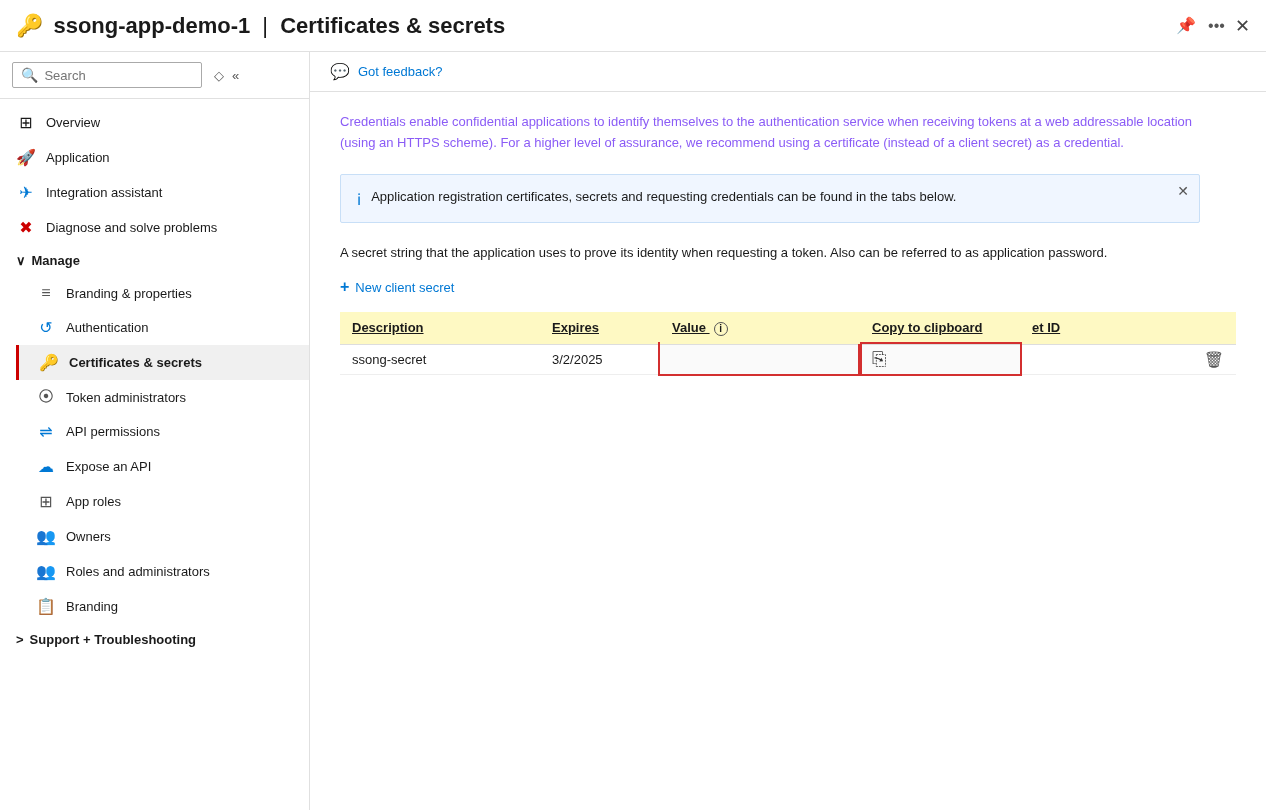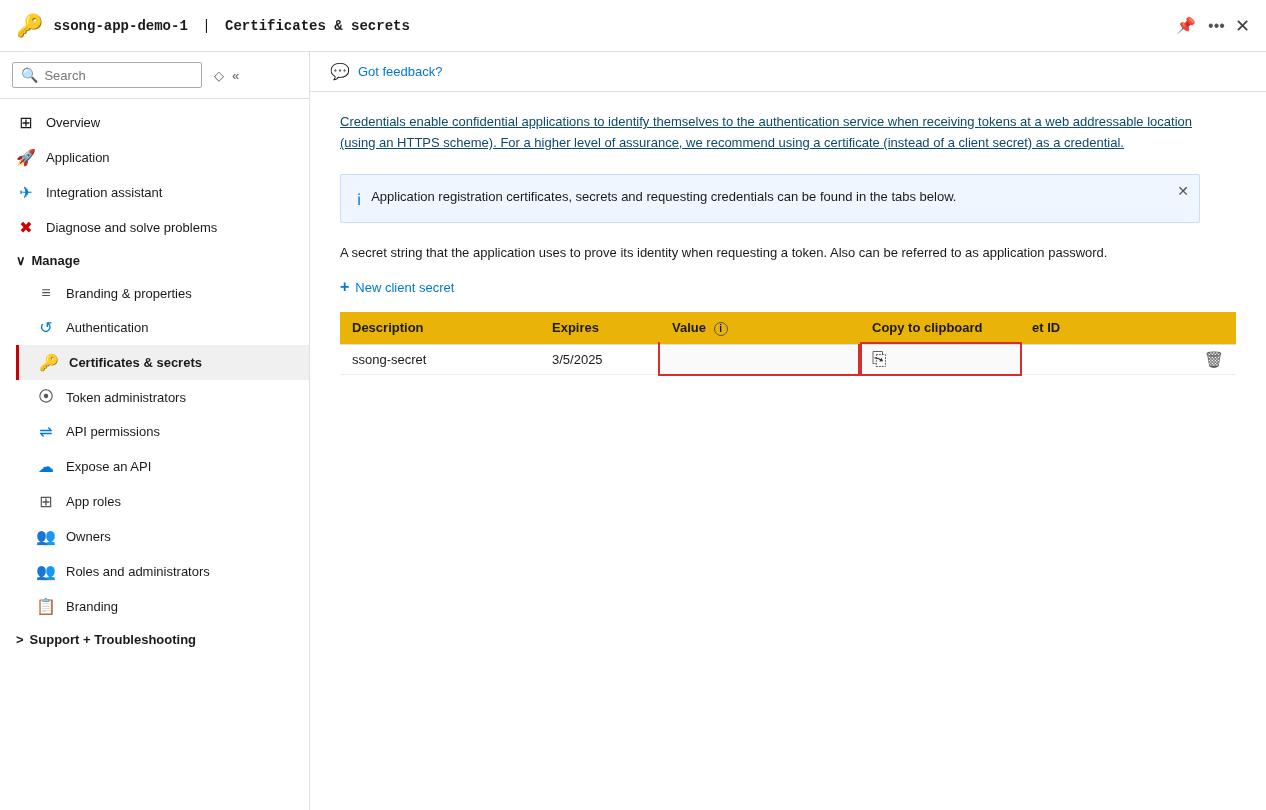--- a/index.html
+++ b/index.html
@@ -4,21 +4,21 @@
   <style>
     * { box-sizing: border-box; margin: 0; padding: 0; }
     body { font-family: 'Segoe UI', Arial, sans-serif; font-size: 13px; color: #1a1a1a; background: #fff; width: 1266px; height: 810px; overflow: hidden; display: flex; flex-direction: column; }
 
     
     .title-bar {
       display: flex; align-items: center; padding: 10px 16px; border-bottom: 1px solid #e0e0e0;
       background: #fff; gap: 10px; min-height: 52px;
     }
     .title-bar-icon { font-size: 22px; color: #f0a500; }
-    .title-bar-title { font-size: 14px; font-weight: 300; color: #1a1a1a; flex: 1; font-family: Liberation Mono, monospace; }
+    .title-bar-title { font-size: 22px; font-weight: 300; color: #1a1a1a; flex: 1; }
     .title-bar-title span { font-weight: 600; }
     .title-bar-actions { display: flex; gap: 12px; align-items: center; color: #555; font-size: 16px; }
     .title-bar-actions span { cursor: pointer; }
     .close-btn { font-size: 18px; color: #444; cursor: pointer; }
 
     
     .main-layout { display: flex; flex: 1; overflow: hidden; }
 
     
     .sidebar { width: 310px; border-right: 1px solid #e0e0e0; display: flex; flex-direction: column; overflow-y: auto; background: #fff; padding-bottom: 12px; }
@@ -38,40 +38,40 @@
     .nav-sub .nav-item { padding-left: 20px; }
 
     
     .content-area { flex: 1; overflow-y: auto; padding: 0; display: flex; flex-direction: column; }
 
     .feedback-bar { padding: 10px 20px; border-bottom: 1px solid #e0e0e0; display: flex; align-items: center; gap: 8px; color: #0078d4; font-size: 13px; }
     .feedback-bar span.icon { font-size: 16px; }
 
     .content-body { padding: 20px 30px; flex: 1; }
 
-    .description-text { font-size: 13px; color: #0c4a6e; line-height: 1.6; margin-bottom: 20px; max-width: 860px; text-decoration: underline; }
+    .description-text { font-size: 13px; color: #8b5cf6; line-height: 1.6; margin-bottom: 20px; max-width: 860px; }
 
     .info-banner { background: #f0f6ff; border: 1px solid #c8dff7; border-radius: 2px; padding: 12px 16px; display: flex; align-items: flex-start; gap: 10px; margin-bottom: 20px; max-width: 860px; position: relative; }
     .info-banner .info-icon { color: #0078d4; font-size: 16px; margin-top: 1px; }
     .info-banner .info-text { font-size: 13px; color: #1a1a1a; line-height: 1.5; flex: 1; }
     .info-banner .close-x { position: absolute; right: 10px; top: 8px; cursor: pointer; color: #555; font-size: 14px; }
 
     
     .tabs-row { display: flex; gap: 0; border-bottom: 1px solid #ddd; margin-bottom: 16px; }
     .tab-item { padding: 8px 16px; font-size: 13px; cursor: pointer; color: #555; border-bottom: 2px solid transparent; }
     .tab-item.active { color: #0078d4; border-bottom: 2px solid #0078d4; font-weight: 600; }
 
     .sub-description { font-size: 13px; color: #1a1a1a; margin-bottom: 16px; max-width: 860px; line-height: 1.5; }
 
     .new-secret-btn { display: flex; align-items: center; gap: 6px; color: #0078d4; cursor: pointer; font-size: 13px; margin-bottom: 16px; }
     .new-secret-btn span.plus { font-size: 16px; font-weight: 700; }
 
     
     .secrets-table { width: 100%; border-collapse: collapse; font-size: 13px; }
-    .secrets-table th { text-align: left; padding: 8px 12px; font-weight: 600; color: #1a1a1a; border-bottom: 1px solid #ddd; background: #eab308; }
+    .secrets-table th { text-align: left; padding: 8px 12px; font-weight: 600; color: #1a1a1a; border-bottom: 1px solid #ddd; background: #fef9c3; text-decoration: underline; }
     .secrets-table td { padding: 4px 12px; border-bottom: 1px solid #eee; color: #1a1a1a; }
 
     .col-desc { width: 200px; }
     .col-expires { width: 120px; }
     .col-value { width: 200px; }
     .col-copy { width: 160px; }
     .copy-btn { display: flex; align-items: center; gap: 4px; cursor: pointer; color: #333; font-size: 13px; }
     .copy-icon { font-size: 18px; }
     .delete-btn { cursor: pointer; color: #555; font-size: 16px; }
   </style>
@@ -216,21 +216,21 @@
               Value
               <span style="display:inline-flex; align-items:center; justify-content:center; width:14px; height:14px; border:1px solid #555; border-radius:50%; font-size:10px; margin-left:4px; cursor:pointer;">i</span>
             </th>
             <th class="col-copy">Copy to clipboard</th>
             <th>et ID</th>
           </tr>
         </thead>
         <tbody>
           <tr class="table-row">
             <td class="col-desc">ssong-secret</td>
-            <td class="col-expires">3/5/2025</td>
+            <td class="col-expires">3/2/2025</td>
             <td class="col-value" style="outline:2px solid #d32f2f; background:#fafafa;">
               <span></span>
             </td>
             <td class="col-copy" style="outline:2px solid #d32f2f; background:#fafafa;">
               <div class="copy-btn">
                 <span class="copy-icon">⎘</span>
               </div>
             </td>
             <td style="text-align:right;">
               <span class="delete-btn">🗑</span>

